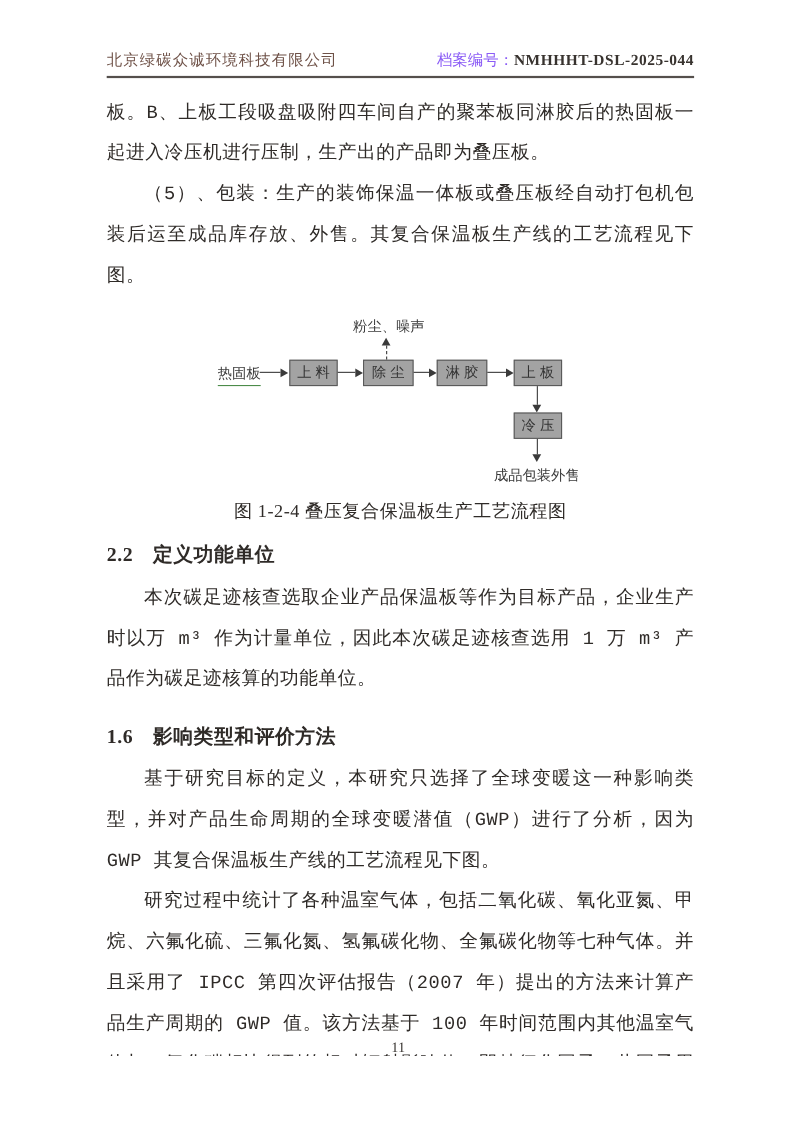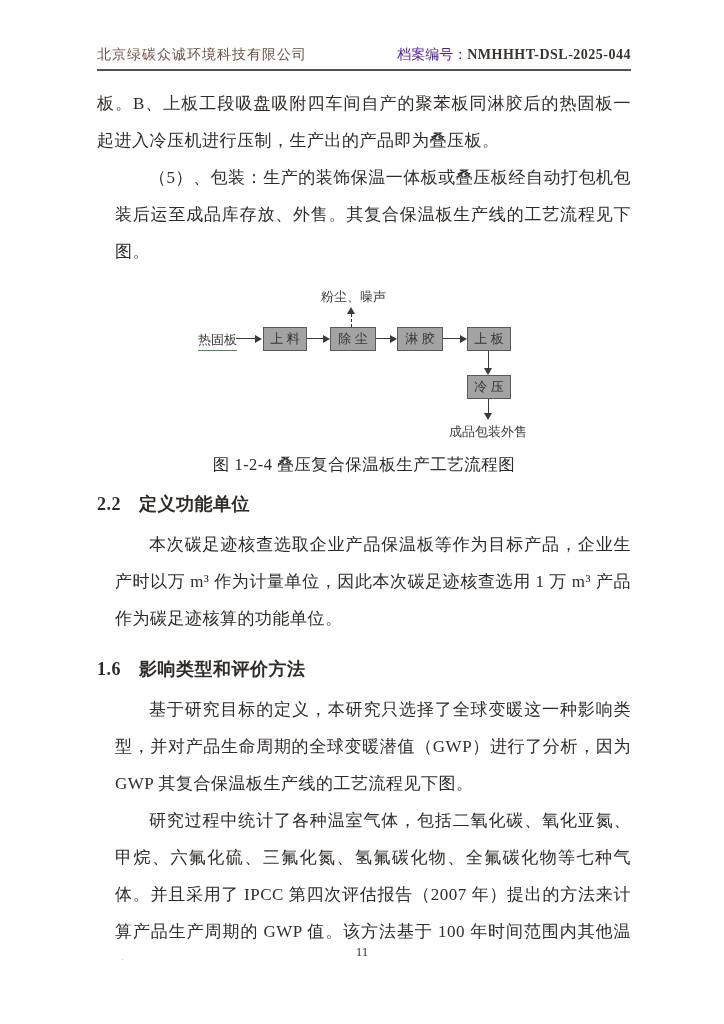--- a/index.html
+++ b/index.html
@@ -24,31 +24,32 @@
     padding-top:46px;
     padding-bottom:5px;
     border-bottom:2px solid #55504c;
   }
   .hdr-company{
     font-size:14px;
     letter-spacing:1px;
     color:#6e5147;
   }
   .hdr-right{font-size:14px;white-space:nowrap;}
-  .hdr-label{color:#4c1d95;}
+  .hdr-label{color:#8b5cf6;}
   .hdr-num{color:#38332f;font-weight:bold;letter-spacing:.5px;}
   
   .para{
     font-size:17px;
     line-height:37px;
     text-align:justify;
     margin:0;
     letter-spacing:.5px;
+    font-family:Liberation Mono, monospace;
   }
-  .indent{text-indent:2em;margin-left:18px;}
+  .indent{text-indent:2em;}
   .p-first{margin-top:14px;}
   
   .flow{
     position:relative;
     height:168px;
     margin-top:10px;
     font-family:"Liberation Sans","DejaVu Sans",sans-serif;
   }
   .flow .lbl{
     position:absolute;

